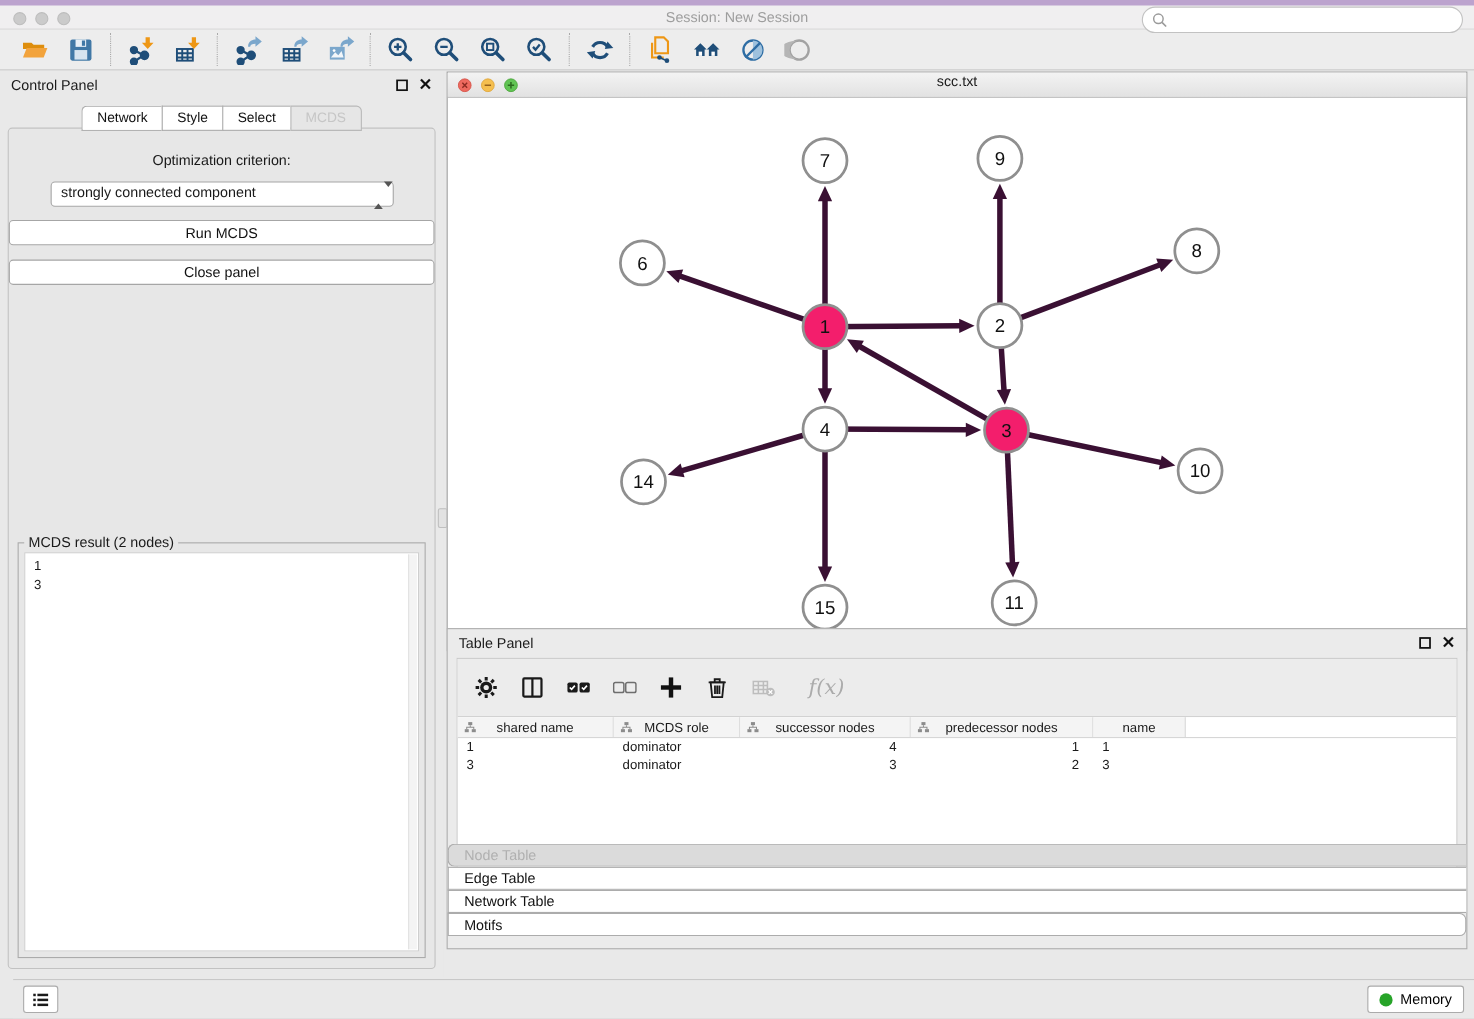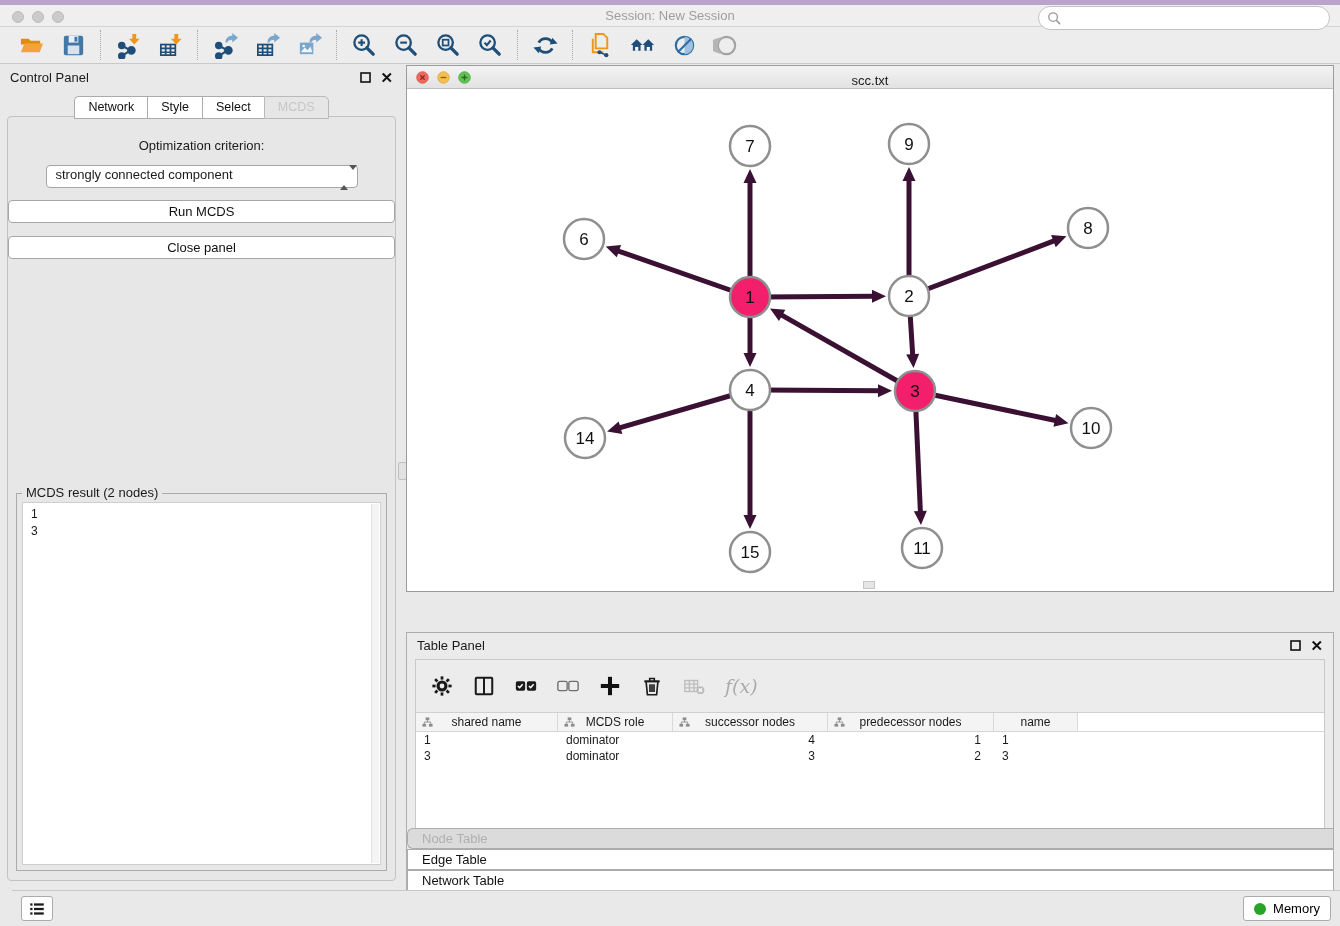--- a/index.html
+++ b/index.html
@@ -55,35 +55,35 @@
   .result-legend{position:absolute;top:-9px;left:5px;background:#E7E7E7;padding:0 4px;font-size:13px;}
   .result-inner{position:absolute;left:5px;right:5px;top:8px;bottom:5px;background:#fff;border:1px solid #CFCFCF;}
   .result-text{white-space:pre;font-size:12px;line-height:17px;padding:3px 8px;}
   .result-scroll{position:absolute;top:1px;bottom:1px;right:1px;width:8px;background:#F4F4F4;border-left:1px solid #E2E2E2;}
   .v-grip{position:absolute;left:398px;top:462px;width:9px;height:18px;background:#E2E2E2;
           border:1px solid #BFBFBF;border-radius:2px;}
 
   
   .net-window{position:absolute;left:406px;top:65px;width:928px;height:527px;background:#fff;border:1px solid #9B9B9B;}
   .nw-titlebar{position:relative;height:23px;background:linear-gradient(#F3F3F3,#E2E2E2);
-               border-bottom:1px solid #BEBEBE;display:flex;align-items:flex-end;justify-content:center;}
+               border-bottom:1px solid #BEBEBE;display:flex;align-items:flex-start;justify-content:center;}
   .lights{position:absolute;left:9px;top:5px;display:flex;gap:8px;}
   .lights svg{width:13px;height:13px;display:block;}
   .nw-title{font-size:13px;color:#1A1A1A;}
   .nw-canvas{position:relative;width:926px;height:502px;}
   #graph-svg{display:block;}
   .h-grip{position:absolute;left:456px;bottom:2px;width:12px;height:8px;background:#E6E6E6;border:1px solid #C6C6C6;}
 
   
-  .table-panel{position:absolute;left:406px;top:632px;width:928px;height:292px;background:#EBEBEB;border:1px solid #ADADAD;}
+  .table-panel{position:absolute;left:406px;top:571px;width:928px;height:292px;background:#EBEBEB;border:1px solid #ADADAD;}
   .tp-inner{position:absolute;left:8px;right:8px;top:26px;bottom:43px;background:#fff;border:1px solid #C9C9C9;overflow:hidden;}
   .tp-toolbar{height:53px;background:#ECECEC;border-bottom:1px solid #D0D0D0;display:flex;align-items:center;gap:16px;padding-left:13px;}
   .tp-toolbar .tb-btn{width:26px;height:26px;}
   .tp-toolbar .tb-btn svg{width:22px;height:22px;}
-  .fx-label{font-family:"DejaVu Serif",serif;font-style:italic;font-size:19px;color:#ABABAB;margin-left:2px;}
+  .fx-label{font-family:"DejaVu Serif",serif;font-style:italic;font-size:19px;color:#ABABAB;margin-left:12px;}
   .tp-thead{display:flex;height:19px;border-bottom:1px solid #D6D6D6;background:#fff;}
   .th{position:relative;background:#F4F4F4;border-right:1px solid #D9D9D9;display:flex;align-items:center;
       justify-content:center;font-size:12px;}
   .th .tree{position:absolute;left:6px;top:4px;width:11px;height:11px;}
   .tr{display:flex;height:16px;align-items:center;font-size:12px;}
   .td{height:16px;line-height:16px;padding:0 8px;overflow:hidden;}
   .tp-tabs{position:absolute;bottom:11px;left:0;right:0;display:flex;justify-content:center;flex-direction:column;}
   .tp-tab{height:21px;line-height:20px;padding:0 14px;font-size:13px;background:#fff;
           border:1px solid #ACACAC;border-right:none;color:#111;}
   .tp-tab:first-child{border-radius:6px 0 0 6px;}

